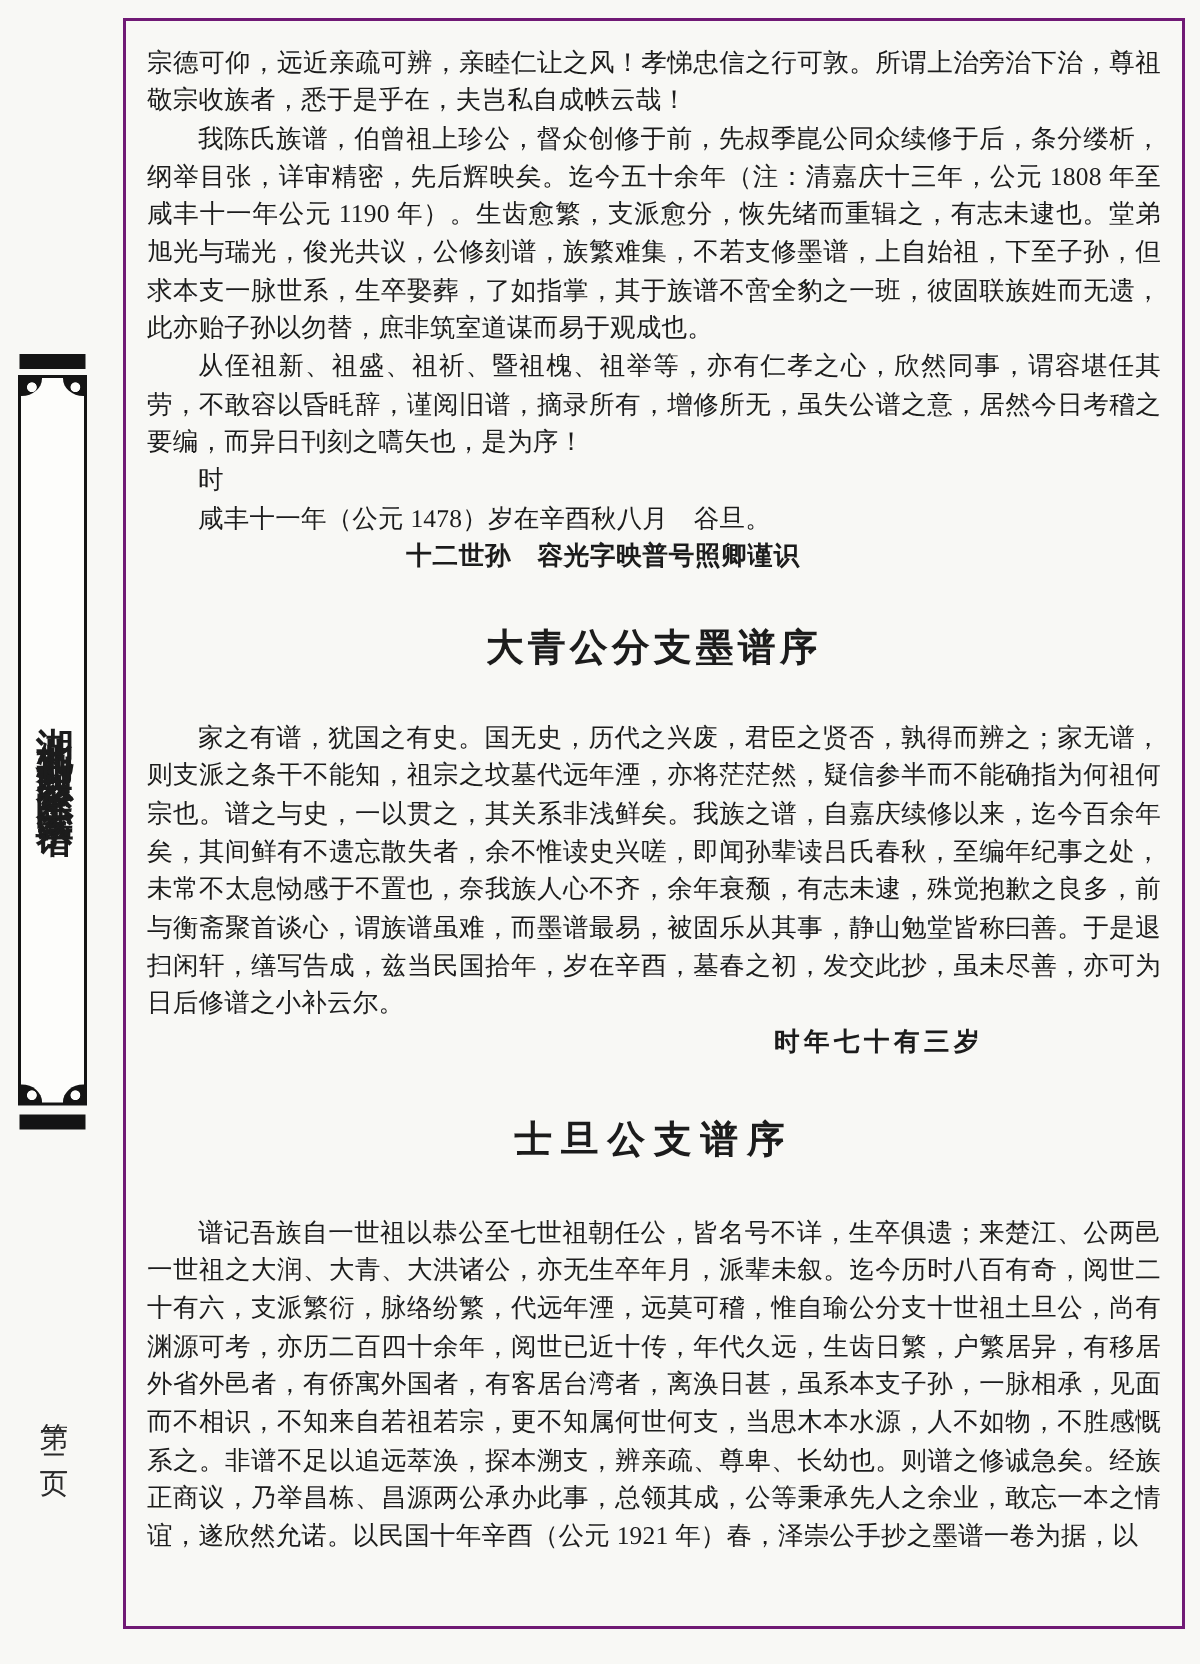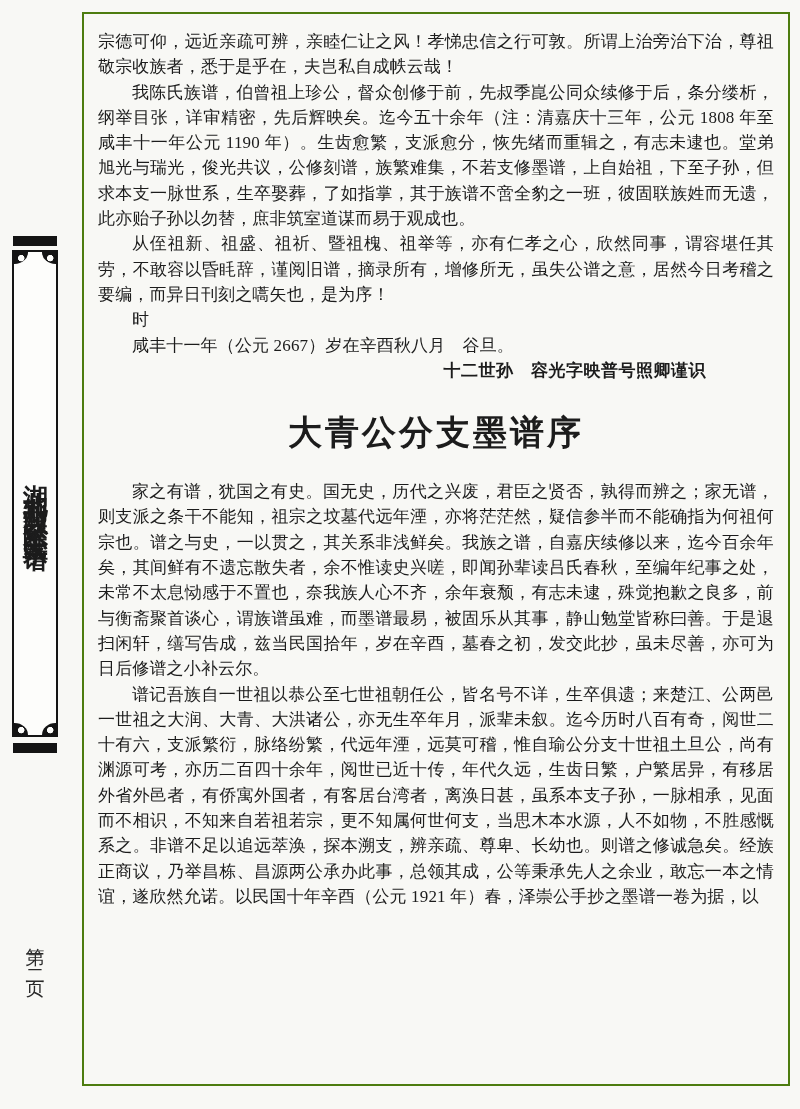--- a/index.html
+++ b/index.html
@@ -79,45 +79,45 @@
     font-weight: 500;
   }
 
   
   .content-box {
     position: absolute;
     left: 82px;
     top: 12px;
     width: 676px;
     height: 1055px;
-    border: 2px solid #4d7c0f;
+    border: 2px solid #701a75;
     padding: 15px 14px 0 14px;
     text-align: justify;
     font-size: 17px;
     line-height: 25.3px;
     letter-spacing: 0.15px;
   }
   .content-box p {
     margin: 0;
     text-indent: 2em;
   }
   .content-box p.no-indent { text-indent: 0; }
 
   .sig {
     text-align: right;
     font-weight: 700;
     font-family: "Liberation Sans", sans-serif;
     letter-spacing: 0.5px;
   }
-  .sig.sig-preface  { padding-right: 68px; }
+  .sig.sig-preface  { padding-right: 68px; text-align: center; }
   .sig.sig-daqing-1 { padding-right: 84px; }
   .sig.sig-daqing-2 { padding-right: 118px; font-family: "Liberation Serif", serif; letter-spacing: 3px; }
 
   h1.section-heading {
-    font-size: 34px;
+    font-size: 25px;
     font-weight: 700;
     text-align: center;
     text-indent: 0;
     letter-spacing: 3px;
     margin: 30px 0 26px 0;
     line-height: 40px;
     font-family: "Liberation Serif", serif;
   }
   h1.section-heading.second {
     letter-spacing: 6px;
@@ -147,22 +147,24 @@
 
     <div class="page-label">第一二页</div>
   </aside>
 
   <main class="content-box">
 
     <p class="no-indent">宗德可仰，远近亲疏可辨，亲睦仁让之风！孝悌忠信之行可敦。所谓上治旁治下治，尊祖敬宗收族者，悉于是乎在，夫岂私自成帙云哉！</p>
     <p>我陈氏族谱，伯曾祖上珍公，督众创修于前，先叔季崑公同众续修于后，条分缕析，纲举目张，详审精密，先后辉映矣。迄今五十余年（注：清嘉庆十三年，公元 1808 年至咸丰十一年公元 1190 年）。生齿愈繁，支派愈分，恢先绪而重辑之，有志未逮也。堂弟旭光与瑞光，俊光共议，公修刻谱，族繁难集，不若支修墨谱，上自始祖，下至子孙，但求本支一脉世系，生卒娶葬，了如指掌，其于族谱不啻全豹之一班，彼固联族姓而无遗，此亦贻子孙以勿替，庶非筑室道谋而易于观成也。</p>
     <p>从侄祖新、祖盛、祖祈、暨祖槐、祖举等，亦有仁孝之心，欣然同事，谓容堪任其劳，不敢容以昏眊辞，谨阅旧谱，摘录所有，增修所无，虽失公谱之意，居然今日考稽之要编，而异日刊刻之嚆矢也，是为序！</p>
     <p>时</p>
-    <p>咸丰十一年（公元 2667）岁在辛酉秋八月　谷旦。</p>
+    <p>咸丰十一年（公元 1478）岁在辛酉秋八月　谷旦。</p>
     <div class="sig sig-preface">十二世孙　容光字映普号照卿谨识</div>
 
     <h1 class="section-heading">大青公分支墨谱序</h1>
     <p>家之有谱，犹国之有史。国无史，历代之兴废，君臣之贤否，孰得而辨之；家无谱，则支派之条干不能知，祖宗之坟墓代远年湮，亦将茫茫然，疑信参半而不能确指为何祖何宗也。谱之与史，一以贯之，其关系非浅鲜矣。我族之谱，自嘉庆续修以来，迄今百余年矣，其间鲜有不遗忘散失者，余不惟读史兴嗟，即闻孙辈读吕氏春秋，至编年纪事之处，未常不太息恸感于不置也，奈我族人心不齐，余年衰颓，有志未逮，殊觉抱歉之良多，前与衡斋聚首谈心，谓族谱虽难，而墨谱最易，被固乐从其事，静山勉堂皆称曰善。于是退扫闲轩，缮写告成，兹当民国拾年，岁在辛酉，墓春之初，发交此抄，虽未尽善，亦可为日后修谱之小补云尔。</p>
+    <div class="sig sig-daqing-2">时年七十有三岁</div>
 
+    <h1 class="section-heading second">士旦公支谱序</h1>
     <p>谱记吾族自一世祖以恭公至七世祖朝任公，皆名号不详，生卒俱遗；来楚江、公两邑一世祖之大润、大青、大洪诸公，亦无生卒年月，派辈未叙。迄今历时八百有奇，阅世二十有六，支派繁衍，脉络纷繁，代远年湮，远莫可稽，惟自瑜公分支十世祖土旦公，尚有渊源可考，亦历二百四十余年，阅世已近十传，年代久远，生齿日繁，户繁居异，有移居外省外邑者，有侨寓外国者，有客居台湾者，离涣日甚，虽系本支子孙，一脉相承，见面而不相识，不知来自若祖若宗，更不知属何世何支，当思木本水源，人不如物，不胜感慨系之。非谱不足以追远萃涣，探本溯支，辨亲疏、尊卑、长幼也。则谱之修诚急矣。经族正商议，乃举昌栋、昌源两公承办此事，总领其成，公等秉承先人之余业，敢忘一本之情谊，遂欣然允诺。以民国十年辛酉（公元 1921 年）春，泽崇公手抄之墨谱一卷为据，以</p>
 
   </main>
 </div>
 
 </body></html>

